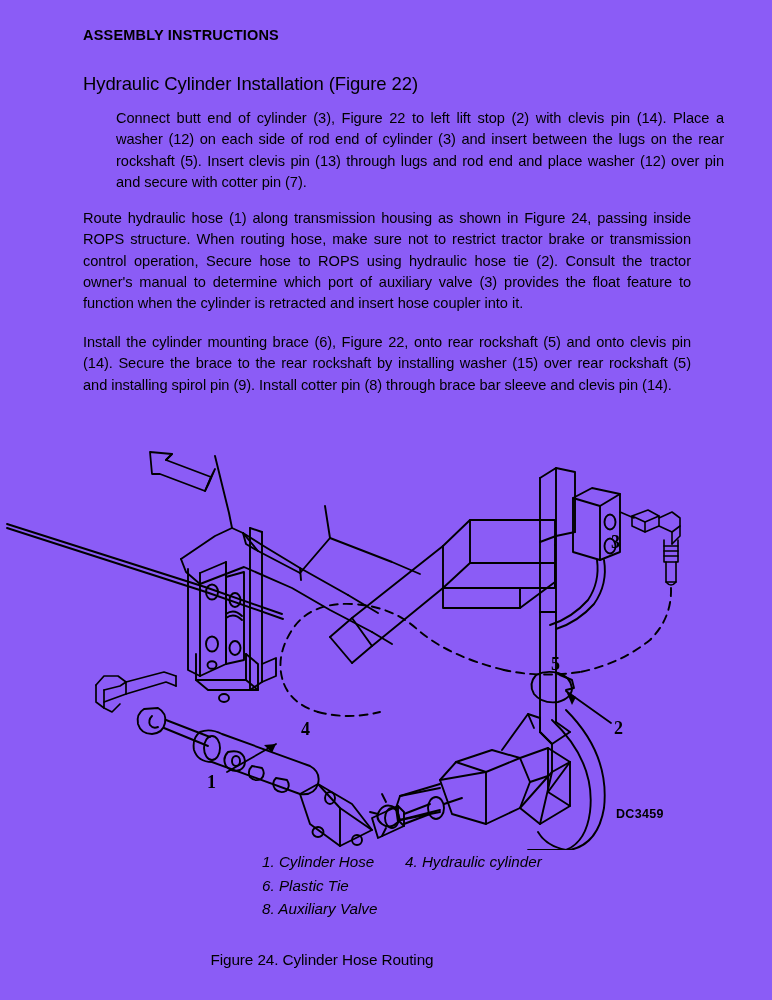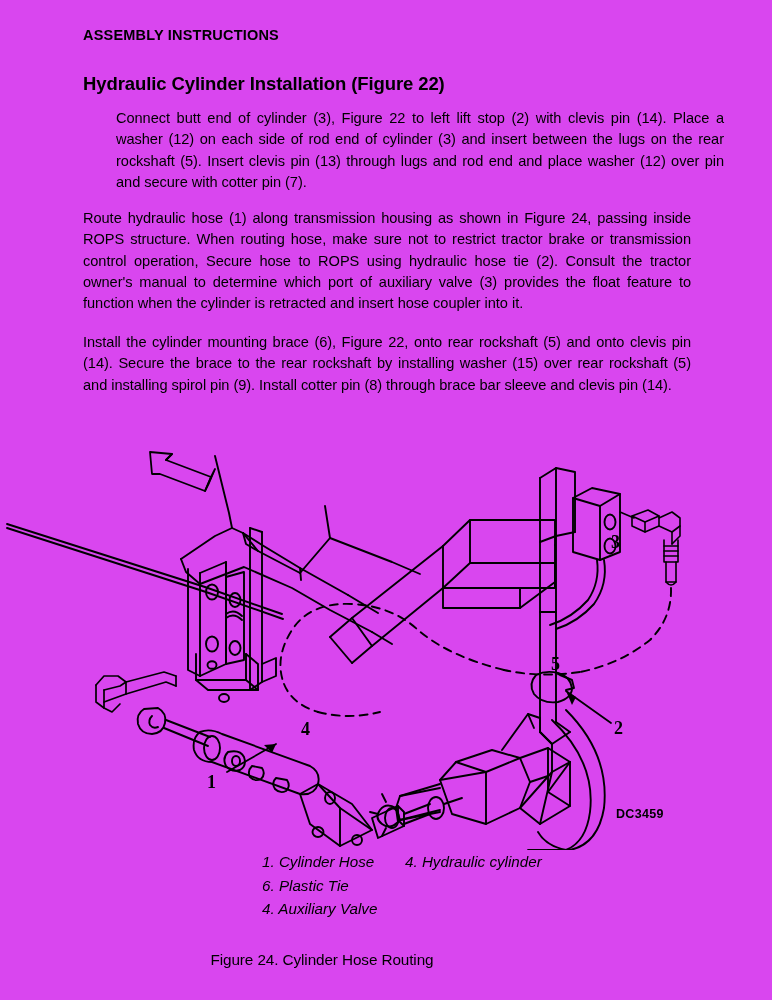--- a/index.html
+++ b/index.html
@@ -14,41 +14,41 @@
     position: relative;
     overflow: hidden;
     font-family: "Liberation Sans", sans-serif;
     color: #000000;
   }
   .page {
     position: absolute;
     left: 0; top: 0;
     width: 772px;
     height: 1000px;
-    background: #d946ef;
+    background: #8b5cf6;
   }
 
   
   .running-head {
     position: absolute;
     left: 83px;
     top: 27px;
     font-size: 14.5px;
     font-weight: bold;
     letter-spacing: 0.2px;
     white-space: nowrap;
   }
 
   
   .section-title {
     position: absolute;
     left: 83px;
     top: 61px;
     font-size: 18.5px;
-    font-weight: bold;
+    font-weight: normal;
     letter-spacing: -0.1px;
     white-space: nowrap;
   }
 
   
   .body-block {
     position: absolute;
     left: 83px;
     width: 608px;
     font-size: 14.6px;
@@ -349,21 +349,21 @@
     <div class="callout" style="left:301px; top:287px;">4</div>
     <div class="callout" style="left:551px; top:222px;">5</div>
   </div>
 
   <div class="drawing-id">DC3459</div>
 
   <div class="legend">
     <div class="legend-col" id="legend-col-left">
       <span class="legend-item">1. Cylinder Hose</span>
       <span class="legend-item">6. Plastic Tie</span>
-      <span class="legend-item">4. Auxiliary Valve</span>
+      <span class="legend-item">8. Auxiliary Valve</span>
     </div>
     <div class="legend-col" id="legend-col-right">
       <span class="legend-item">4. Hydraulic cylinder</span>
     </div>
   </div>
 
   <div class="figure-caption">Figure 24. Cylinder Hose Routing</div>
 
 </div>
 

